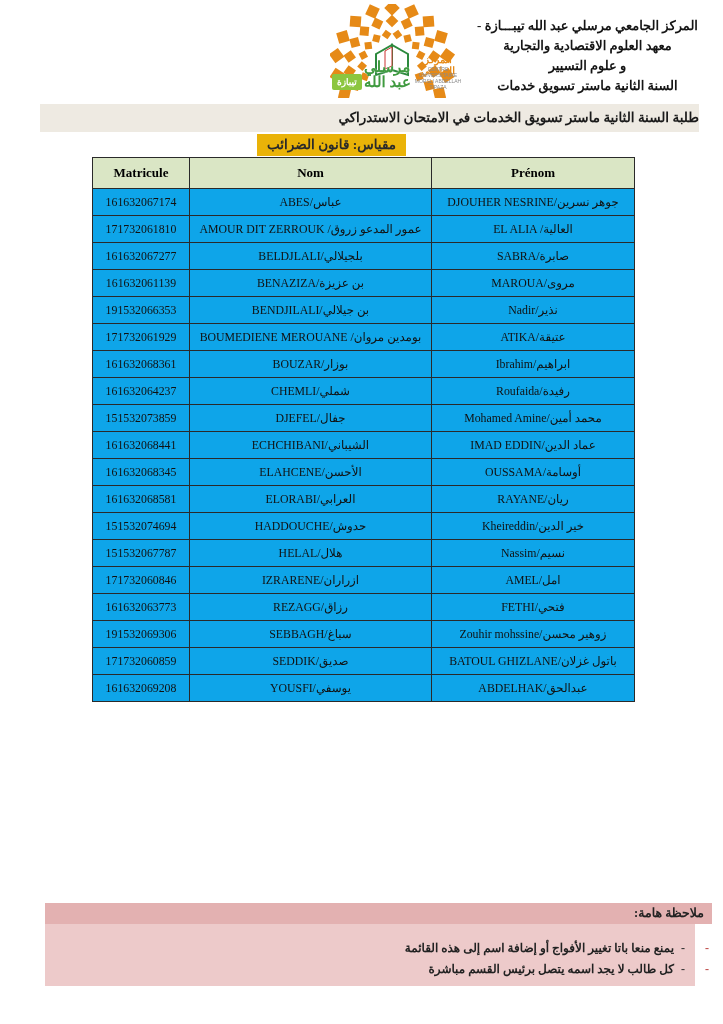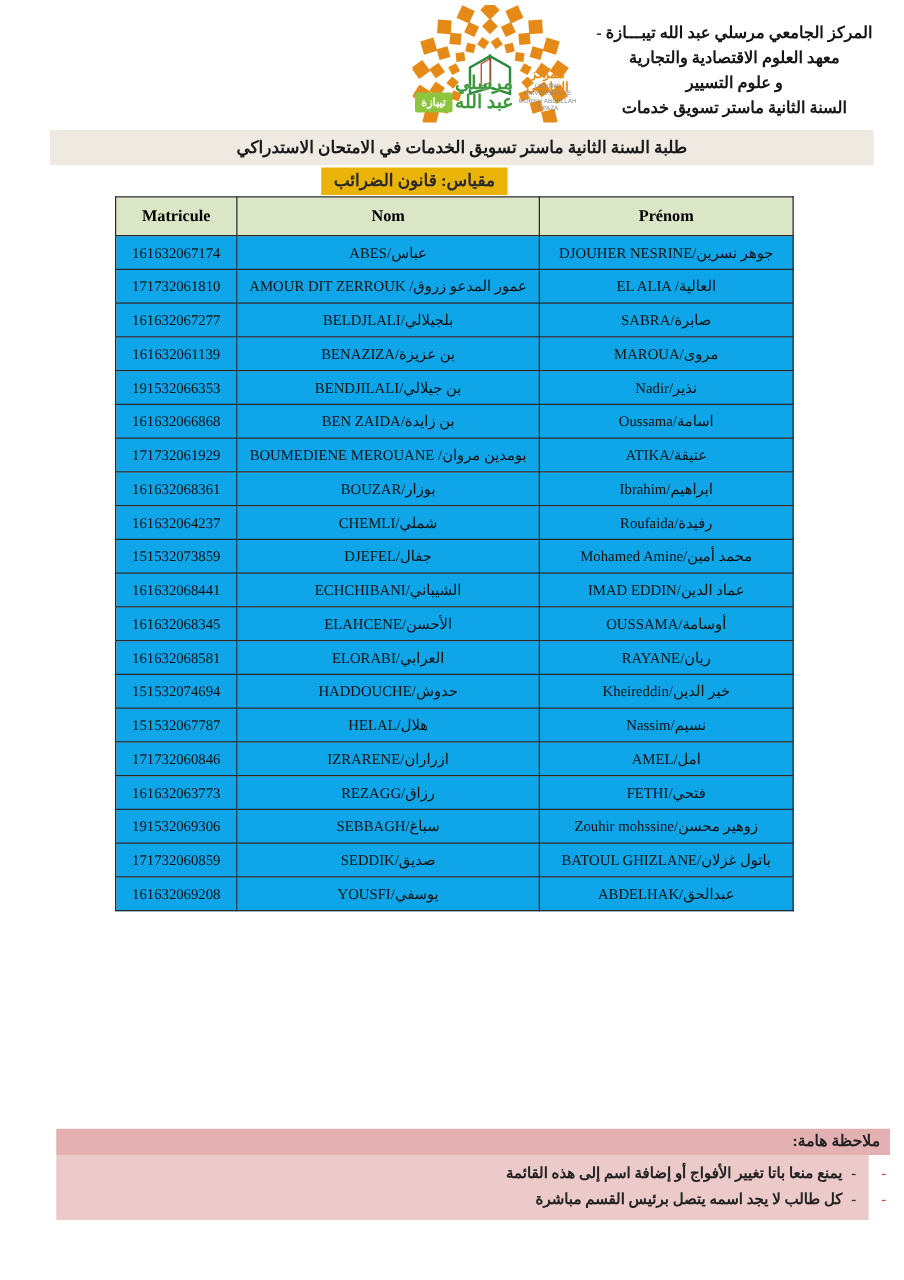--- a/index.html
+++ b/index.html
@@ -16,38 +16,38 @@
     font-size:5px;line-height:6px;text-align:center;font-family:"Liberation Sans",sans-serif;}
   .logo-calligraphy{position:absolute;left:34px;top:56px;width:66px;color:#3f9a3f;
     font-weight:900;font-size:15px;line-height:15px;text-align:left;direction:rtl;
     text-shadow:0 0 1px #ffffff;}
   .logo-badge{position:absolute;left:2px;top:70px;background:#8cc63f;color:#ffffff;
     font-weight:bold;font-size:9px;padding:3px 5px;border-radius:2px;direction:rtl;}
   .org-block{position:absolute;right:8px;top:16px;width:255px;direction:rtl;
     text-align:center;font-weight:bold;font-size:13px;line-height:20px;color:#151515;}
   
   .title-strip{position:absolute;left:40px;right:24px;top:104px;height:28px;
-    background:#eeeae2;direction:rtl;text-align:center;font-weight:bold;font-size:13.5px;
+    background:#eeeae2;direction:rtl;font-weight:bold;font-size:13.5px;
     line-height:28px;color:#1a1a1a;}
   .subject-highlight{position:absolute;left:0;right:60px;top:134px;text-align:center;}
   .subject-highlight span{display:inline-block;background:#eab308;color:#2a2a2a;
     direction:rtl;font-weight:bold;font-size:13.5px;padding:2px 10px;line-height:18px;}
   
   .students{position:absolute;left:92px;top:157px;width:542px;border-collapse:collapse;
     table-layout:fixed;}
   .students th,.students td{border:1.6px solid #2a2a2a;text-align:center;
     vertical-align:middle;padding:2px 5px;}
   .students th{background:#dae6c5;font-weight:bold;font-size:13px;height:26px;color:#000;}
   .students td{font-size:11.8px;line-height:15px;height:22px;background:#0ea5e9;}
   .cell-mixed{direction:ltr;unicode-bidi:plaintext;}
   
   .notes{position:absolute;left:45px;right:11px;top:903px;direction:rtl;}
   .notes-title{background:#e3b1b1;font-weight:bold;font-size:12.5px;color:#222;
     padding:2px 8px;line-height:17px;}
-  .notes-body{background:#edcaca;margin-left:0;margin-right:17px;padding:4px 10px 6px 10px;}
+  .notes-body{background:#edcaca;margin-left:0;margin-right:17px;padding:14px 10px 6px 10px;}
   .notes-body .note-li{position:relative;font-weight:bold;font-size:12px;color:#222;
     line-height:21px;list-style:none;}
   .outer-mark{position:absolute;right:-24px;top:0;color:#c0504d;font-weight:900;}
   .inner-mark{color:#333;padding-left:4px;}
 </style>
 </head>
 <body>
 
 <div class="page">
 
@@ -154,25 +154,20 @@
           <td>161632061139</td>
           <td class="cell-mixed">BENAZIZA/بن عزيزة</td>
           <td class="cell-mixed">MAROUA/مروى</td>
         </tr>
         <tr>
           <td>191532066353</td>
           <td class="cell-mixed">BENDJILALI/بن جيلالي</td>
           <td class="cell-mixed">Nadir/نذير</td>
         </tr>
         <tr>
-          <td>161632066868</td>
-          <td class="cell-mixed">BEN ZAIDA/بن زايدة</td>
-          <td class="cell-mixed">Oussama/اسامة</td>
-        </tr>
-        <tr>
           <td>171732061929</td>
           <td class="cell-mixed">BOUMEDIENE MEROUANE /بومدين مروان</td>
           <td class="cell-mixed">ATIKA/عتيقة</td>
         </tr>
         <tr>
           <td>161632068361</td>
           <td class="cell-mixed">BOUZAR/بوزار</td>
           <td class="cell-mixed">Ibrahim/ابراهيم</td>
         </tr>
         <tr>

